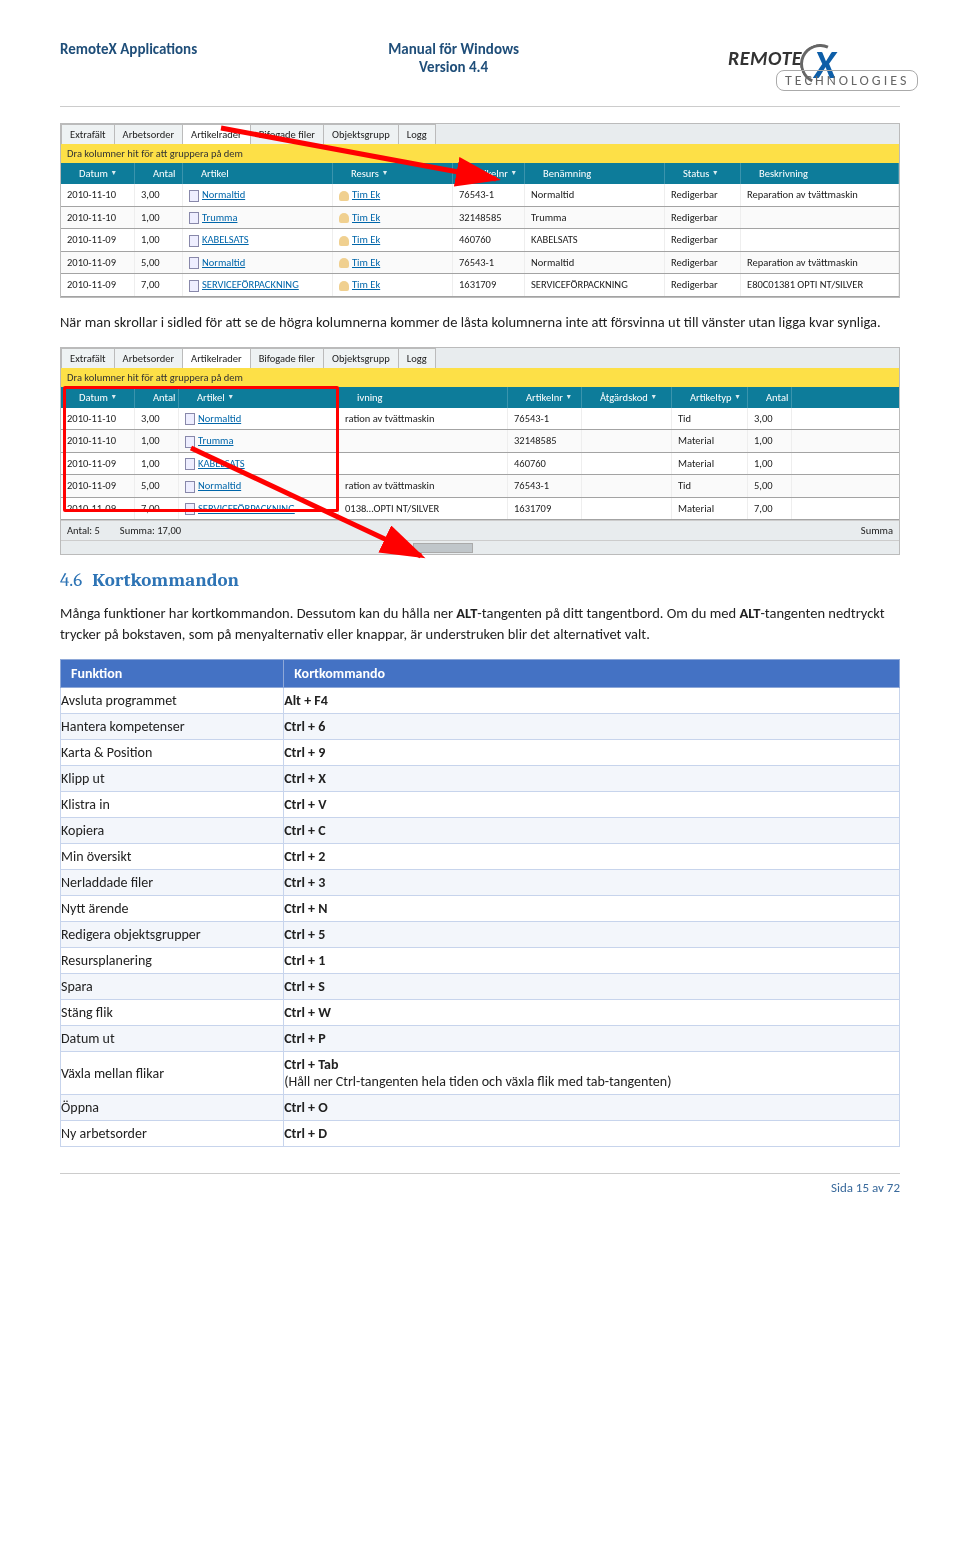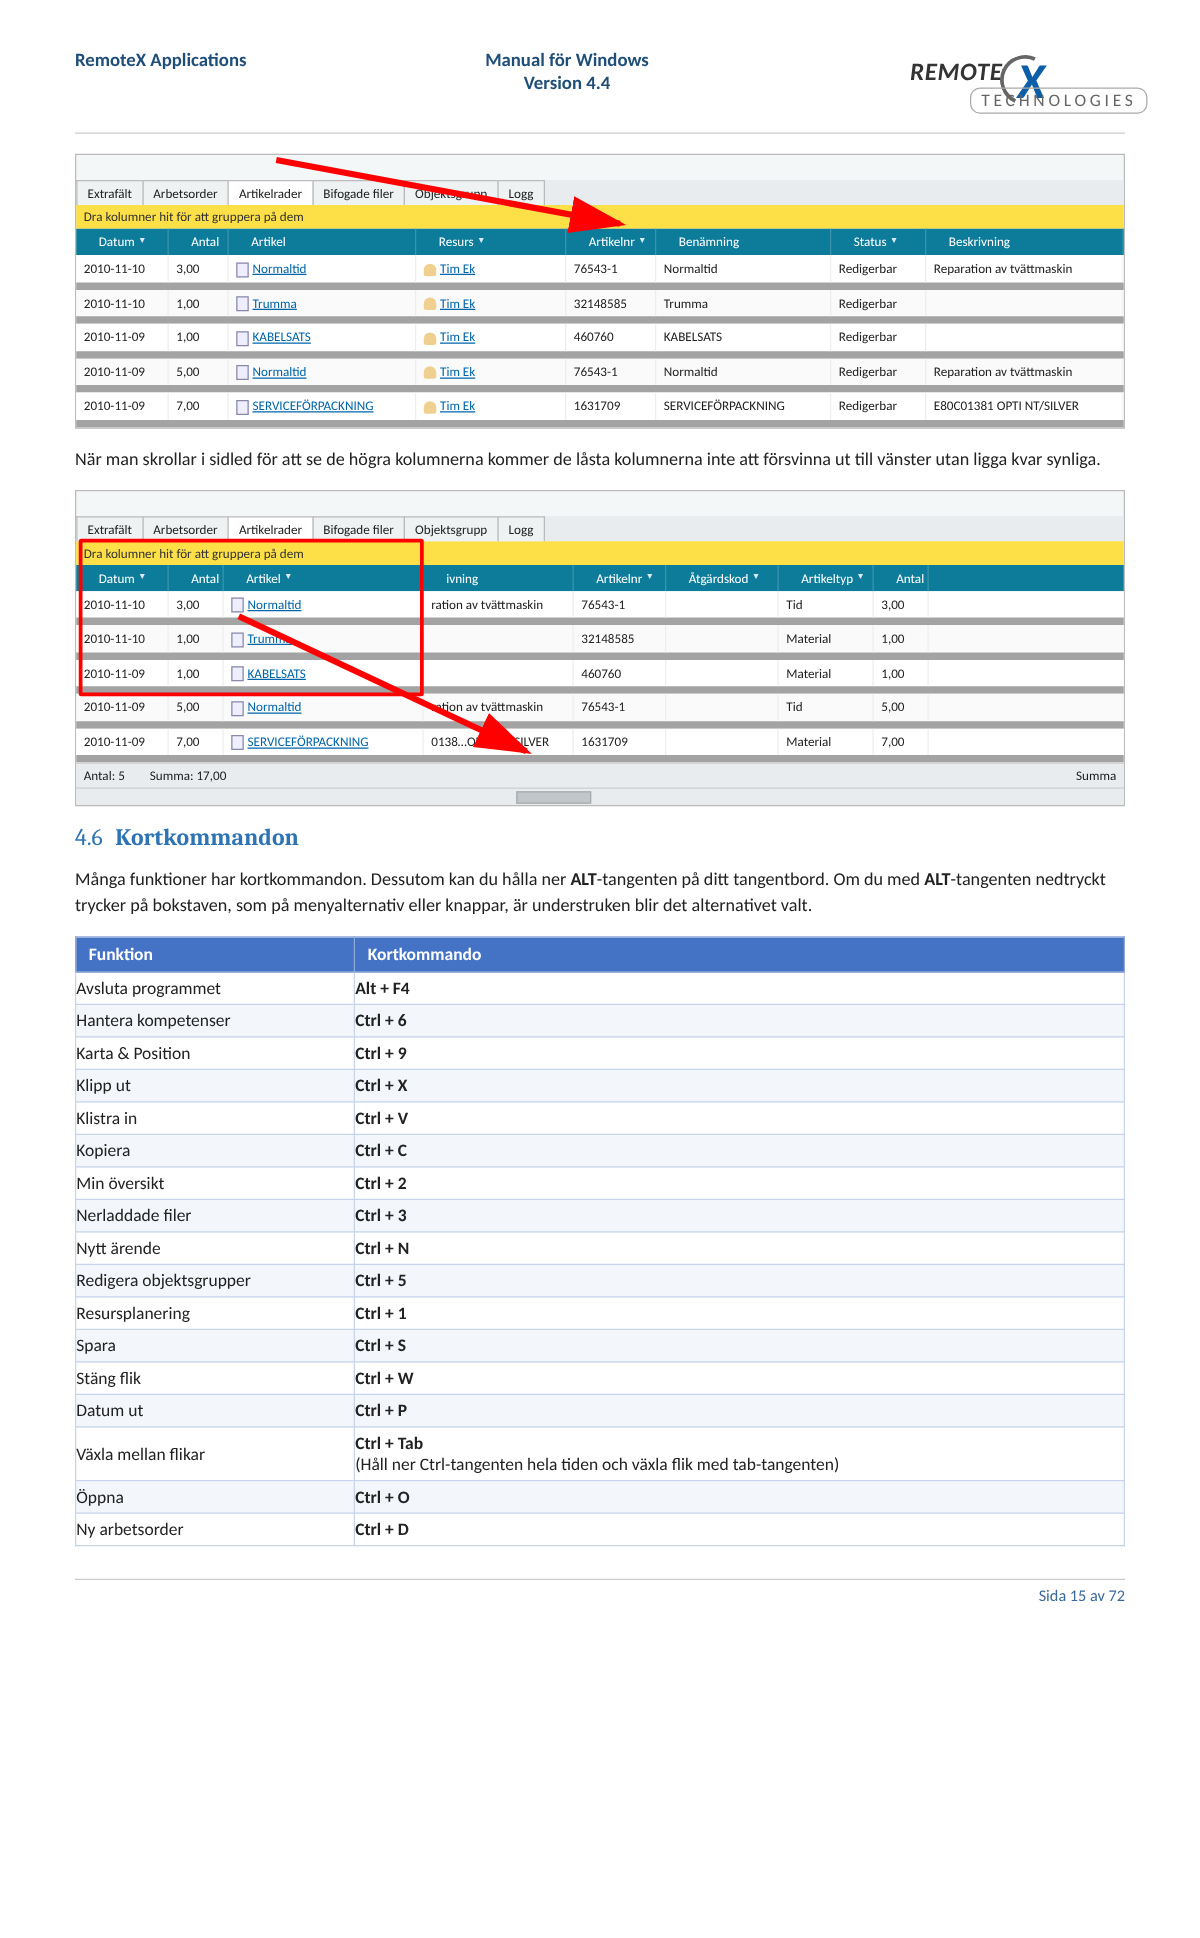--- a/index.html
+++ b/index.html
@@ -9,28 +9,28 @@
   .header-left { color: #1f4e79; font-weight: bold; font-size: 15px; }
   .header-center { text-align: center; color: #1f4e79; font-weight: bold; font-size: 15px; flex: 1; }
   .header-right { width: 190px; display:flex; justify-content:flex-end; }
   .logo { position: relative; width: 180px; height: 48px; }
   .logo-arc { position:absolute; left:0; top:4px; width:40px; height:40px; border:3px solid #666; border-color:#666 transparent transparent #666; border-radius:50%; transform:rotate(-20deg);}
   .logo-x { position:absolute; left:28px; top:0; font-size:40px; font-weight:bold; color:#0d5ea8; font-style:italic; }
   .logo-text { position:absolute; left:8px; top:6px; font-size:20px; font-weight:bold; font-style:italic; color:#333; letter-spacing:0.5px;}
   .logo-sub { position:absolute; left:56px; top:30px; font-size:14px; letter-spacing:3px; color:#666; border:1px solid #aaa; border-radius:8px; padding:1px 8px;}
   
   .screenshot { border: 1px solid #bbb; font-size: 10.5px; margin-bottom: 14px; background:#f4f7f8; position:relative; }
-  .ss-tabs { display:flex; background:#e8ecee; font-size:10.5px;margin-top:20px; }
+  .ss-tabs { display:flex; background:#e8ecee; font-size:10.5px; }
   .ss-tab { padding:3px 8px; border:1px solid #bbb; border-bottom:none; background:#eef2f3; margin-right:-1px; cursor:pointer;}
   .ss-tab.active { background:#fff; font-weight:normal; }
   .ss-grouprow { background:#fde047; padding:3px 6px; color:#333; font-size:10.5px;}
   .ss-thead { display:flex; background:#0d7c9a; color:#fff; font-size:10.5px; }
   .ss-th { padding:4px 18px; border-right:1px solid #3a94ad; display:flex; gap:4px; }
   .ss-filter { font-size:8px; opacity:0.85;}
-  .ss-row { display:flex; background:#fff; border-bottom:6px solid #a3a3a3; font-size:10.5px;}
+  .ss-row { display:flex; background:#fff; border-bottom:1px solid #a3a3a3; font-size:10.5px;}
   .ss-row:nth-child(even){ background:#fafafa;}
   .ss-cell { padding:4px 6px; border-right:1px solid #eee; overflow:hidden; white-space:nowrap; text-overflow:ellipsis;}
   .ss-link { color:#0066aa; text-decoration:underline; }
   .ss-icon-doc { display:inline-block; width:10px; height:12px; background:#eef; border:1px solid #88a; margin-right:3px; vertical-align:middle;}
   .ss-icon-user { display:inline-block; width:10px; height:10px; background:#f0d090; border-radius:50% 50% 20% 20%; margin-right:3px; vertical-align:middle;}
   .arrow-red { position:absolute; pointer-events:none; }
   .ss-footer { display:flex; background:#e8ecee; font-size:10.5px; padding:3px 6px; gap:20px; border-top:1px solid #ccc;align-items:center;}
   .ss-scrollbar { height:14px; background:#e8ecee; border-top:1px solid #ccc; position:relative; }
   .ss-scroll-thumb { position:absolute; left:42%; top:2px; height:10px; width:60px; background:#c0c6ca; border:1px solid #aaa;}
   
@@ -41,21 +41,21 @@
   .kc-table { width:100%; border-collapse:collapse; font-size:14px; margin-top:8px;}
   .kc-thead th { background:#4472c4; color:#fff; text-align:left; padding:5px 10px; font-weight:bold; border:1px solid #8ea8d8;}
   .kc-table td { padding:4px 0; border:1px solid #c7d4ec; }
   .kc-table tr:nth-child(even) td { background:#f3f6fb;}
   
   .footer { border-top:1px solid #ccc; margin-top:26px; padding-top:6px; text-align:right; color:#3a6a9c; font-size:13px;}
   
   
   .w-date{width:74px}.w-ant{width:48px}.w-art{width:150px}.w-res{width:120px}.w-anr{width:72px}.w-ben{width:140px}.w-stat{width:76px}.w-besk{flex:1}
   
-  .w2-date{width:74px}.w2-ant{width:44px}.w2-art{width:160px}.w2-ivn{width:120px}.w2-anr{width:74px}.w2-atg{width:90px}.w2-atyp{width:76px}.w2-ant2{width:44px}
+  .w2-date{width:74px}.w2-ant{width:44px}.w2-art{width:160px}.w2-ivn{width:169px}.w2-anr{width:74px}.w2-atg{width:90px}.w2-atyp{width:76px}.w2-ant2{width:44px}
   
   .highlight-box { position:absolute; border:3px solid #ff0000; border-radius:2px; pointer-events:none;}
 </style>
 </head>
 <body>
 
 <div class="page">
 
   <div class="header">
     <div class="header-left">RemoteX Applications</div>

